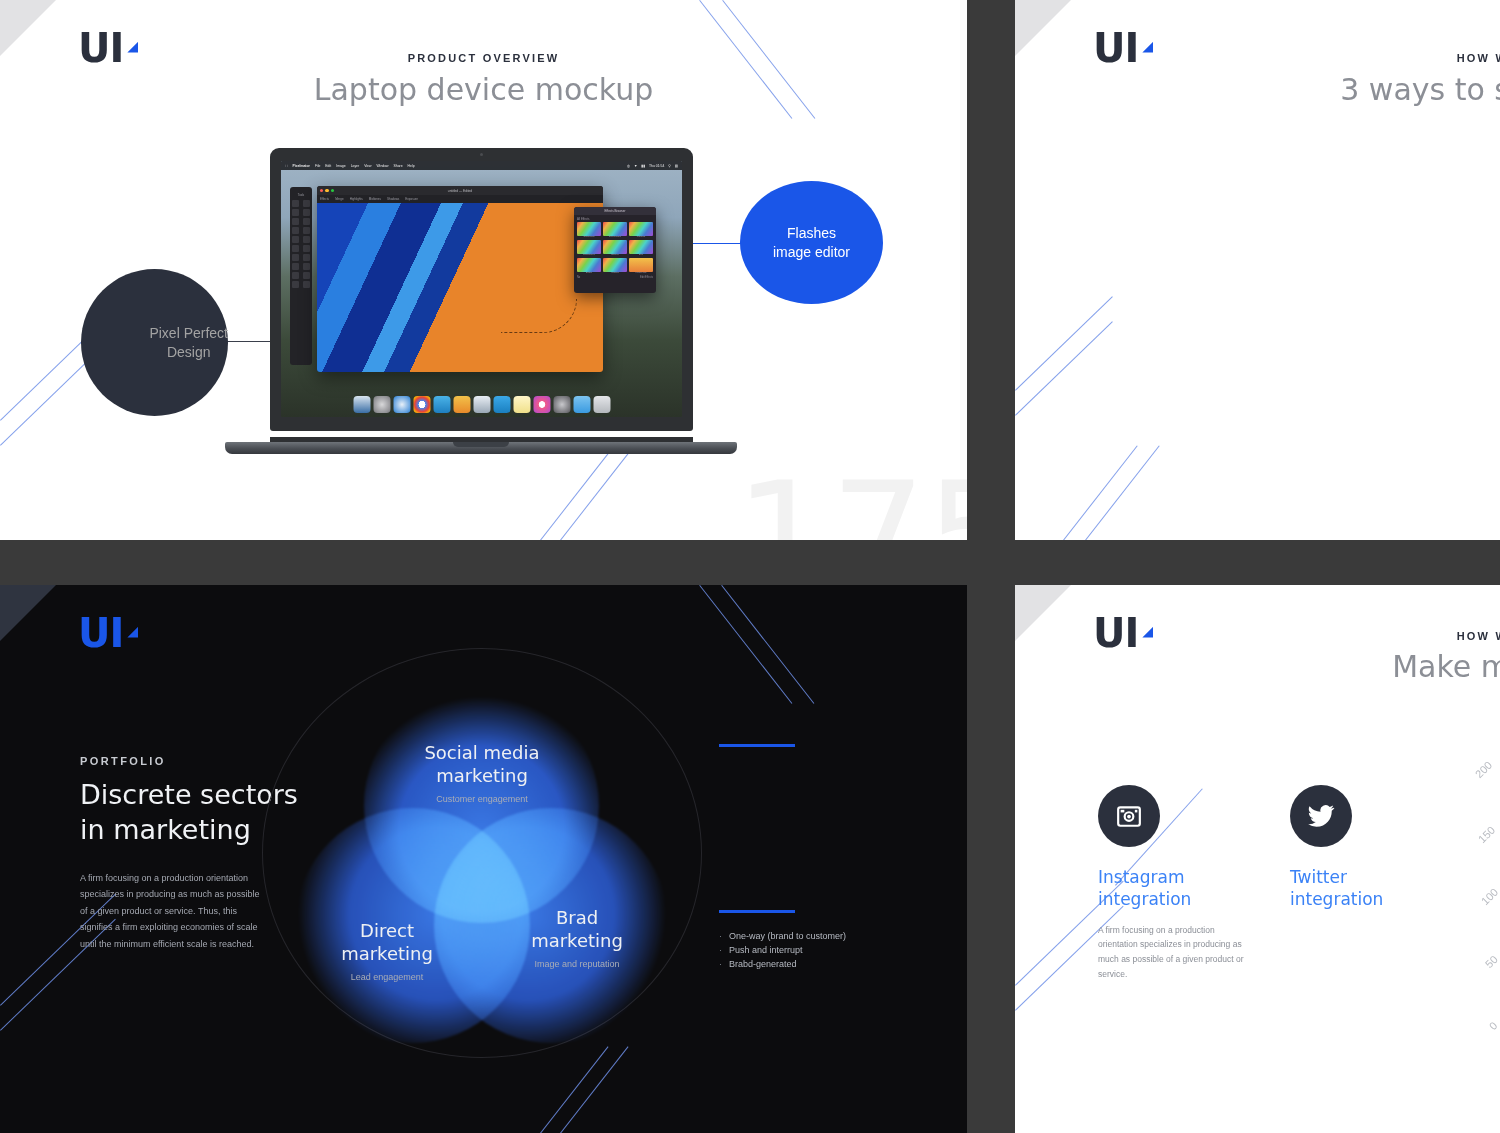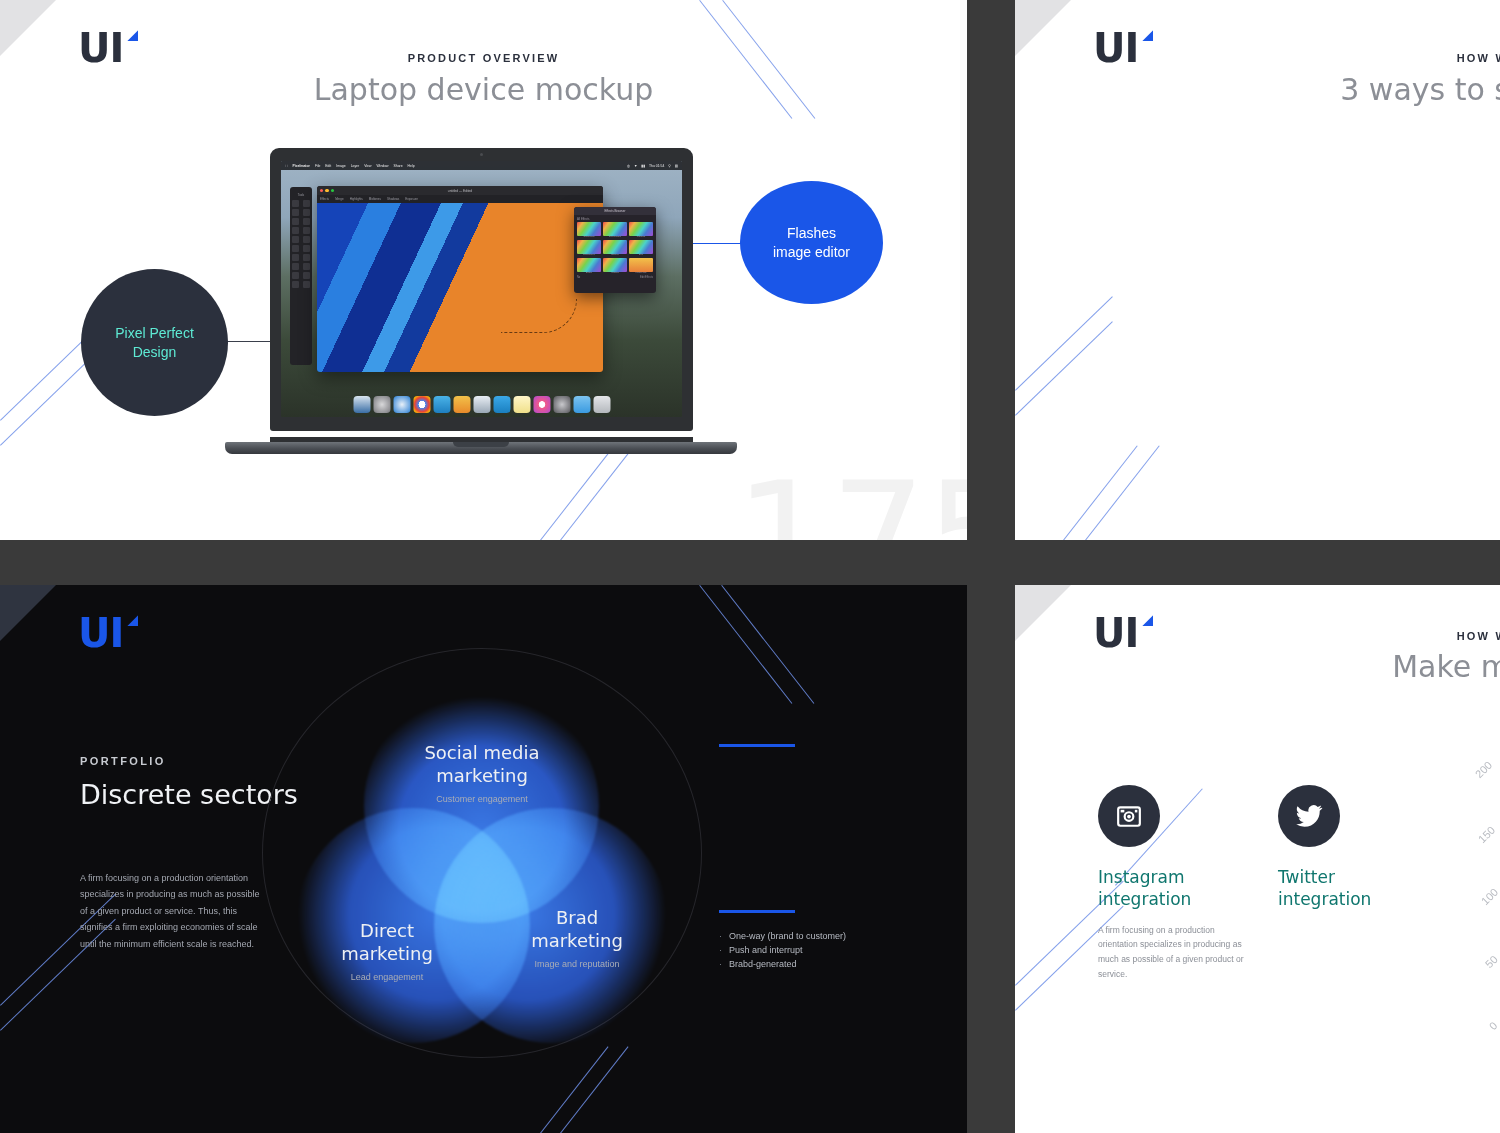--- a/index.html
+++ b/index.html
@@ -17,21 +17,21 @@
   #slide-tr { left: 1015px; top: 0; width: 485px; height: 540px; background: #ffffff; }
   #slide-bl { left: 0;    top: 585px; width: 967px; height: 548px; background: #0c0c0e; }
   #slide-br { left: 1015px; top: 585px; width: 485px; height: 548px; background: #ffffff; }
 
   
   .corner-tri { position: absolute; left: 0; top: 0; width: 56px; height: 56px; }
   .corner-tri.light { border-top: 56px solid #e2e2e4; border-right: 56px solid transparent; }
   .corner-tri.dark  { border-top: 56px solid #2f3440; border-right: 56px solid transparent; }
 
   
-  .logo { position: absolute; display: flex; align-items: flex-start; }
+  .logo { position: absolute; display: flex; align-items: center; }
   .logo .mark { font-size: 40px; font-weight: bold; letter-spacing: -1px; line-height: 0.9;
                 font-family: "DejaVu Sans", sans-serif; }
   .logo .mark.on-light { color: #2b303d; }
   .logo .mark.on-dark  { color: #1a56e8; }
   .logo .dot { width: 11px; height: 11px; margin-left: 4px; margin-bottom: 2px;
                background: #1a56e8; clip-path: polygon(0 100%, 100% 100%, 100% 0); }
 
   
   .eyebrow { font-size: 11px; font-weight: bold; letter-spacing: 2.2px; color: #2b303d;
              text-transform: uppercase; white-space: nowrap; }
@@ -99,21 +99,21 @@
           background: linear-gradient(180deg,#6e7379 0%,#4a4e54 55%,#35383d 100%);
           border-radius: 2px 2px 7px 7px; }
   .notch { position: absolute; left: 50%; top: 0; width: 56px; height: 5px; margin-left: -28px;
            background: #3c4046; border-radius: 0 0 5px 5px; }
   .foot { position: absolute; bottom: 11px; height: 6px; background: #2e3033; }
 
   
   .bubble { position: absolute; border-radius: 50%; display: flex; align-items: center;
             justify-content: center; text-align: center; line-height: 1.35; }
   #bubble-dark { left: 81px; top: 269px; width: 147px; height: 147px; background: #2b303d;
-                 color: #5eead4; font-size: 14px; }
+                 color: #a3a3a3; font-size: 14px; justify-content: flex-end; }
   #bubble-blue { left: 740px; top: 181px; width: 143px; height: 123px; background: #1a56e8;
                  color: #fff; font-size: 14px; }
   .leader { position: absolute; height: 1px; }
 
   
   #venn-wrap { position: absolute; left: 262px; top: 648px; width: 440px; height: 410px; }
   .venn-ring { position: absolute; inset: 0; border-radius: 50%; border: 1px solid #26262b; }
   .venn-lobe { position: absolute; width: 235px; height: 235px; border-radius: 50%;
                mix-blend-mode: screen; filter: blur(1px); }
   #lobe-top   { left: 102px; top: 40px;  background: radial-gradient(circle at 50% 60%, #2f6fe0 0%, #1f4fc0 45%, rgba(12,22,70,0) 72%); }
@@ -132,21 +132,21 @@
   #pf-eyebrow span { font-size: 11px; font-weight: bold; letter-spacing: 2.4px; color: #c8cbd1; }
   #pf-title { position: absolute; left: 80px; top: 778px; font-size: 27px; color: #f0f2f5;
               line-height: 1.28; font-family: "DejaVu Sans", sans-serif; font-weight: 400; }
   #pf-body { position: absolute; left: 80px; top: 870px; width: 182px; font-size: 9px;
              color: #a4a8b1; line-height: 1.82; }
 
   
   .soc-col { position: absolute; width: 150px; }
   .soc-icon { width: 62px; height: 62px; border-radius: 50%; background: #2b303d;
               display: flex; align-items: center; justify-content: center; }
-  .soc-title { margin-top: 20px; font-size: 17px; color: #0f766e; line-height: 1.28;
+  .soc-title { margin-top: 20px; font-size: 17px; color: #3b82f6; line-height: 1.28;
                font-family: "DejaVu Sans", sans-serif; }
   .soc-body { margin-top: 12px; font-size: 8.5px; color: #8b8f97; line-height: 1.75; }
   .axis-lab { position: absolute; font-size: 11px; color: #b9bcc2;
               transform: rotate(-45deg); transform-origin: 0 50%; white-space: nowrap; }
 </style>
 </head>
 <body>
 
 <div id="canvas">
 
@@ -368,20 +368,21 @@
     <div class="diag" style="left:540px; top:548px; width:110px; transform:rotate(-52deg);"></div>
     <div class="diag" style="left:560px; top:548px; width:110px; transform:rotate(-52deg);"></div>
 
   </div>
 
   <div id="pf-eyebrow">
     <span>PORTFOLIO</span>
   </div>
   <div id="pf-title">
     <div>Discrete sectors</div>
+    <div>in marketing</div>
   </div>
   <div id="pf-body">A firm focusing on a production orientation specializes in producing as much as possible of a given product or service. Thus, this signifies a firm exploiting economies of scale until the minimum efficient scale is reached.</div>
 
   <div id="venn-wrap">
     <div class="venn-ring"></div>
     <div class="venn-lobe" id="lobe-top"></div>
     <div class="venn-lobe" id="lobe-left"></div>
     <div class="venn-lobe" id="lobe-right"></div>
 
     <div class="venn-label" style="left:115px; top:94px;">
@@ -443,21 +444,21 @@
           <rect x="17.4" y="6.3" width="2.3" height="2.4" fill="#fff"></rect>
         </svg>
       </div>
       <div class="soc-title">
         <div>Instagram</div>
         <div>integration</div>
       </div>
       <div class="soc-body">A firm focusing on a production orientation specializes in producing as much as possible of a given product or service.</div>
     </div>
 
-    <div class="soc-col" style="left:263px; top:200px;">
+    <div class="soc-col" style="left:275px; top:200px;">
       <div class="soc-icon">
         <svg width="28" height="28" viewBox="0 0 24 24" fill="#ffffff">
           <path d="M23 4.9c-.8.4-1.7.6-2.6.8 1-.6 1.7-1.5 2-2.6-.9.5-1.9.9-2.9 1.1a4.6 4.6 0 0 0-7.9 4.2A13 13 0 0 1 2.2 3.6a4.6 4.6 0 0 0 1.4 6.2c-.7 0-1.4-.2-2-.5v.1c0 2.2 1.6 4.1 3.7 4.5-.7.2-1.4.2-2.1.1a4.6 4.6 0 0 0 4.3 3.2A9.3 9.3 0 0 1 1 19.1a13 13 0 0 0 7.1 2.1c8.5 0 13.1-7 13.1-13.1v-.6c.9-.6 1.7-1.5 2.3-2.4z"></path>
         </svg>
       </div>
       <div class="soc-title">
         <div>Twitter</div>
         <div>integration</div>
       </div>
     </div>

